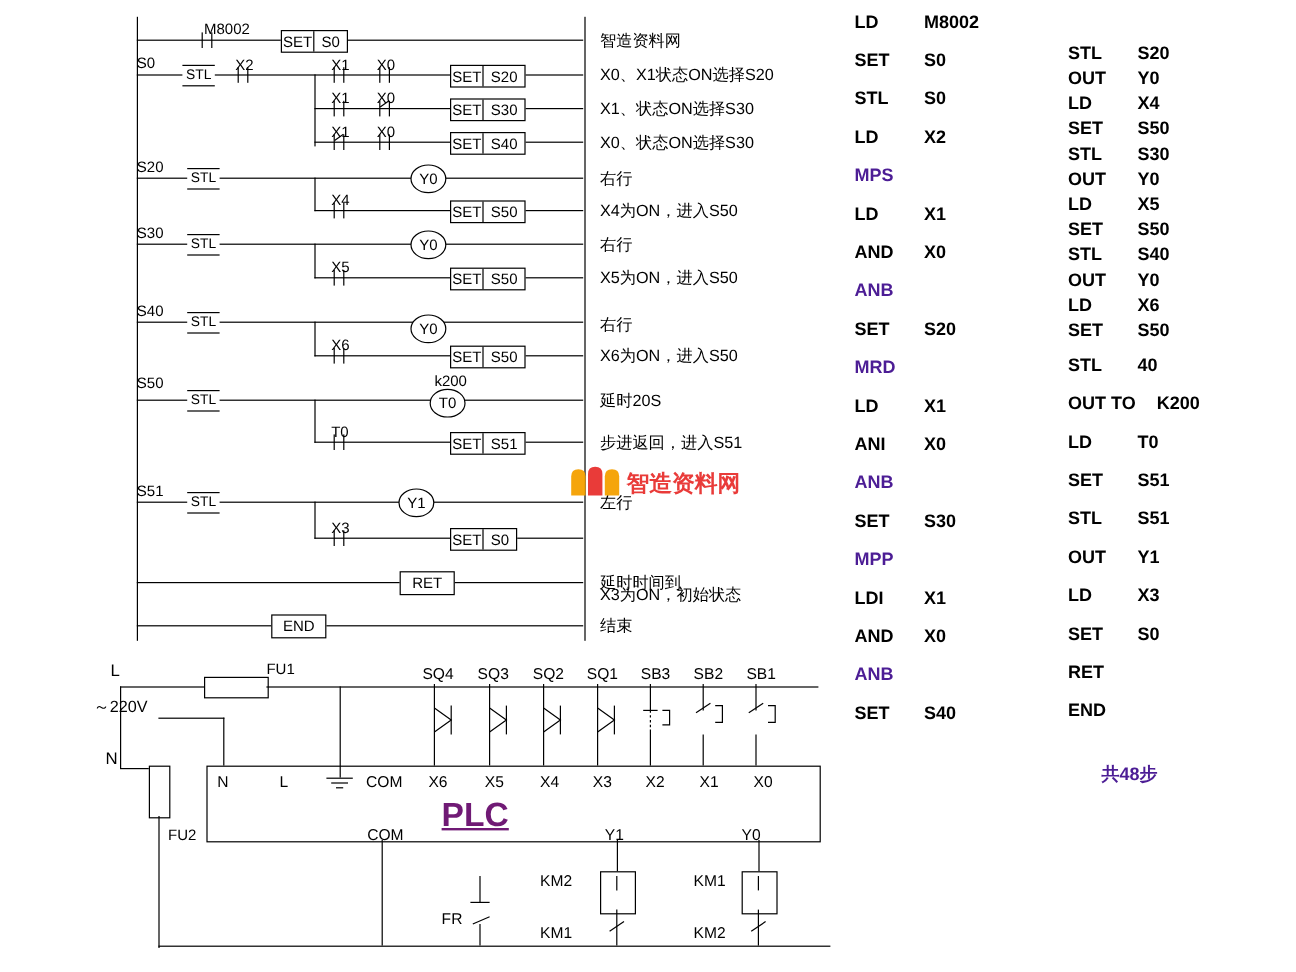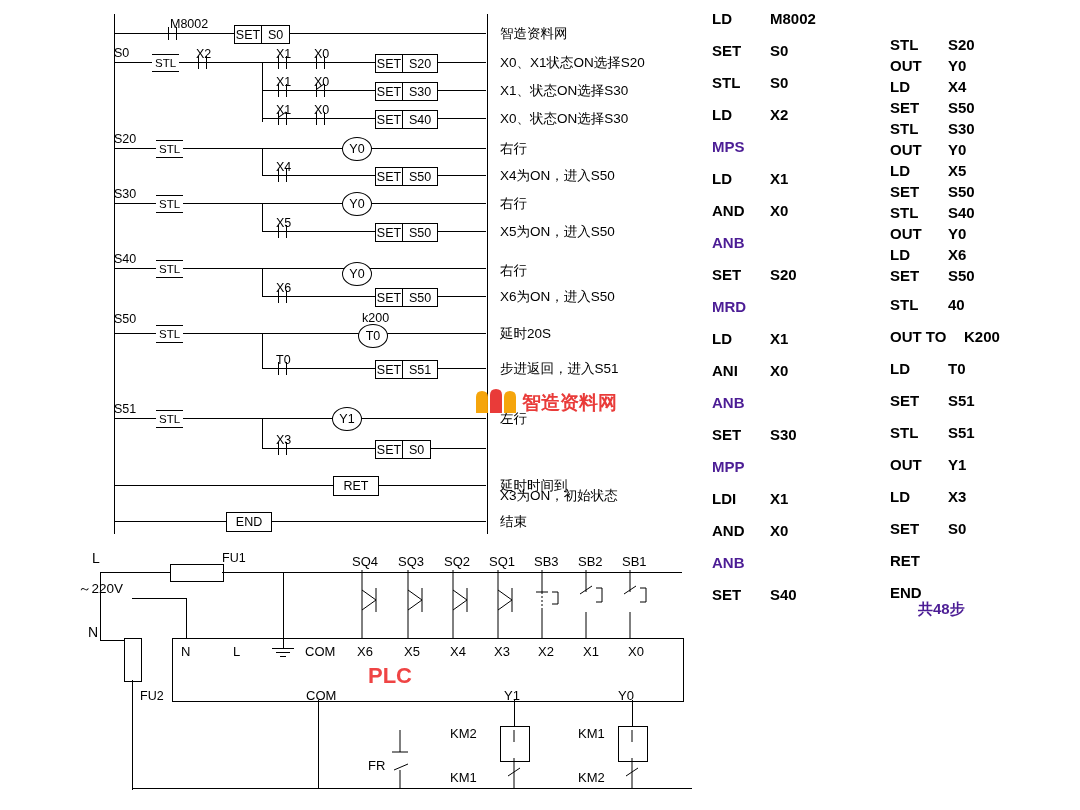--- a/index.html
+++ b/index.html
@@ -368,21 +368,21 @@
       <div style="position: relative; height: 32px;">
         <span class="mn" style="position: absolute; left: 0px; top: 0px;">RET</span>
         <span class="mn" style="position: absolute; left: 58px; top: 0px;"></span>
       </div>
       <div style="position: relative; height: 32px;">
         <span class="mn" style="position: absolute; left: 0px; top: 0px;">END</span>
         <span class="mn" style="position: absolute; left: 58px; top: 0px;"></span>
       </div>
     </div>
 </div>
-<div class="mn red" style="left:918px;top:600px;">共48步</div>
+<div class="mn red" style="left:918px;top:636px;">共48步</div>
 
 <div>
 
   <div class="lbl" style="left:92px;top:552px;font-size:14px;">L</div>
   <div class="cn" style="left:78px;top:580px;">～220V</div>
   <div class="lbl" style="left:88px;top:626px;font-size:14px;">N</div>
 
   <div class="ln h" style="left:100px;top:572px;width:70px;"></div>
   <div class="box" style="left:170px;top:564px;width:52px;height:16px;"></div>
   <div class="lbl" style="left:222px;top:552px;">FU1</div>
@@ -390,21 +390,21 @@
 
   <div class="ln h" style="left:100px;top:640px;width:28px;"></div>
   <div class="ln v" style="left:100px;top:572px;height:68px;"></div>
   <div class="box" style="left:124px;top:638px;width:16px;height:42px;"></div>
   <div class="lbl" style="left:140px;top:690px;">FU2</div>
   <div class="ln v" style="left:132px;top:680px;height:110px;"></div>
   <div class="ln h" style="left:132px;top:598px;width:55px;"></div>
   <div class="ln v" style="left:186px;top:598px;height:40px;"></div>
 
   <div class="abs" style="left:172px;top:638px;width:510px;height:62px;border:1px solid #000;"></div>
-  <div class="abs" style="left:368px;top:663px;font-size:22px;color:#ef4444;font-weight:bold;">PLC</div>
+  <div class="abs" style="left:368px;top:663px;font-size:28px;color:#701a75;font-weight:bold;text-decoration:underline;">PLC</div>
 
   <div class="lbl" style="left:181px;top:646px;font-size:13px;">N</div>
   <div class="lbl" style="left:233px;top:646px;font-size:13px;">L</div>
   <div class="lbl" style="left:305px;top:646px;font-size:13px;">COM</div>
   <div class="lbl" style="left:357px;top:646px;font-size:13px;">X6</div>
   <div class="lbl" style="left:404px;top:646px;font-size:13px;">X5</div>
   <div class="lbl" style="left:450px;top:646px;font-size:13px;">X4</div>
   <div class="lbl" style="left:494px;top:646px;font-size:13px;">X3</div>
   <div class="lbl" style="left:538px;top:646px;font-size:13px;">X2</div>
   <div class="lbl" style="left:583px;top:646px;font-size:13px;">X1</div>

